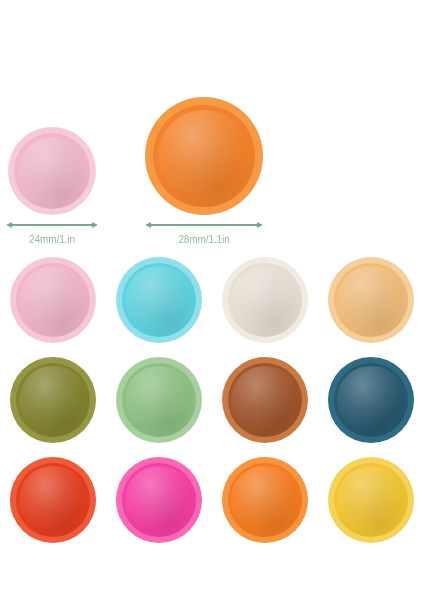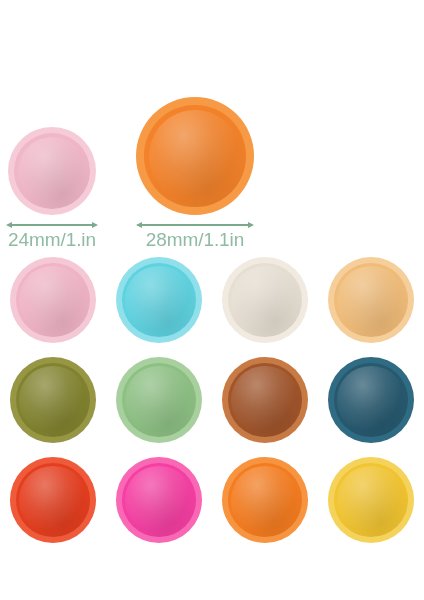--- a/index.html
+++ b/index.html
@@ -93,21 +93,21 @@
     width: 0;
     height: 0;
     border-top: 3.5px solid transparent;
     border-bottom: 3.5px solid transparent;
   }
   .measure .head.left  { border-right: 6px solid #7aa98c; }
   .measure .head.right { border-left: 6px solid #7aa98c; }
 
   .size-label {
     color: #8fbba2;
-    font-size: 19px;
+    font-size: 10px;
     letter-spacing: -0.1px;
     line-height: 16px;
     margin-top: 2px;
     white-space: nowrap;
   }
   .size-sub {
     color: #2b2b2b;
     font-size: 10.5px;
     line-height: 14px;
     margin-top: 0px;
@@ -154,21 +154,21 @@
         </div>
       </div>
       <div class="measure" style="width:92px;">
         <span class="head left"></span>
         <span class="bar"></span>
         <span class="head right"></span>
       </div>
       <div class="size-label">24mm/1.in</div>
     </div>
 
-    <div class="size-item" id="size-item-1" style="left:125px; width:140px;">
+    <div class="size-item" id="size-item-1" style="left:134px; width:140px;">
       <div class="size-item-disc-wrap">
         <div class="disc" id="disc-1" style="width: 118px; height: 118px;">
           <div class="rim" style="background: rgb(247, 154, 69);"></div>
           <div class="inner" style="background: rgb(243, 130, 42);"></div>
           <div class="shadow-arc"></div>
           <div class="sheen"></div>
         </div>
       </div>
       <div class="measure" style="width:118px;">
         <span class="head left"></span>

